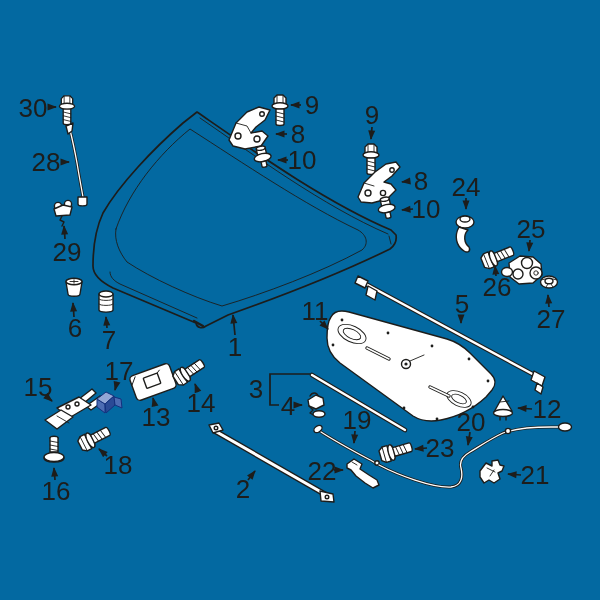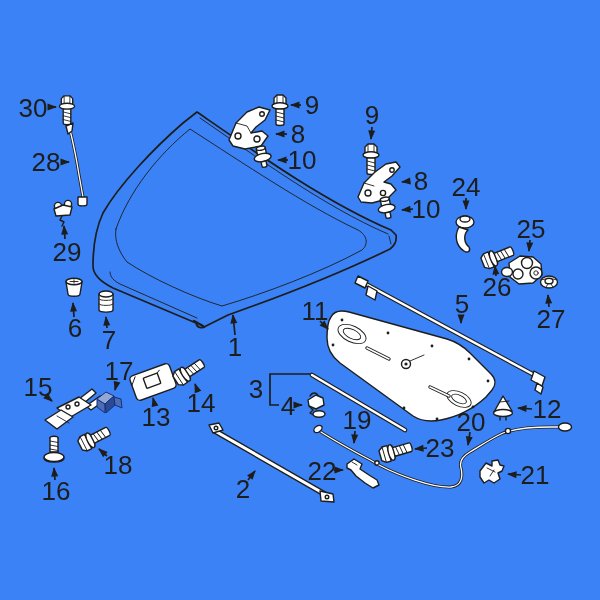--- a/index.html
+++ b/index.html
@@ -1,16 +1,16 @@
 <!DOCTYPE html>
 <html><head>
 <meta charset="utf-8">
 <style>
   html,body{margin:0;padding:0;background:#ffffff;}
-  #stage{width:600px;height:600px;background:#3b82f6;position:relative;overflow:hidden;}
+  #stage{width:600px;height:600px;background:#0369a1;position:relative;overflow:hidden;}
   svg{display:block}
   .ln{fill:none;stroke:#1d1d1b;stroke-width:1.4;stroke-linecap:round;stroke-linejoin:round;}
   .thin{stroke-width:0.9;}
   .fw{fill:#ffffff;stroke:#1d1d1b;stroke-width:1.4;stroke-linecap:round;stroke-linejoin:round;}
   .td{fill:none;stroke:#1d1d1b;stroke-width:3;stroke-linecap:round;}
   .tw{fill:none;stroke:#ffffff;stroke-width:1.3;stroke-linecap:round;}
   .sd{fill:none;stroke:#1d1d1b;stroke-width:4.6;stroke-linecap:round;}
   .sw{fill:none;stroke:#ffffff;stroke-width:2.4;stroke-linecap:round;}
   .s2d{fill:none;stroke:#1d1d1b;stroke-width:5.6;stroke-linecap:round;}
   .s2w{fill:none;stroke:#ffffff;stroke-width:3;stroke-linecap:round;}

